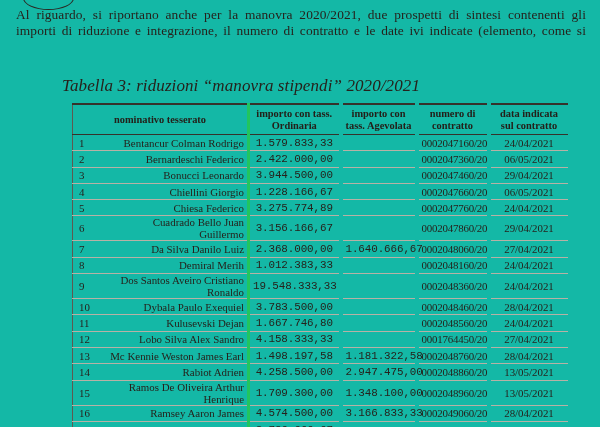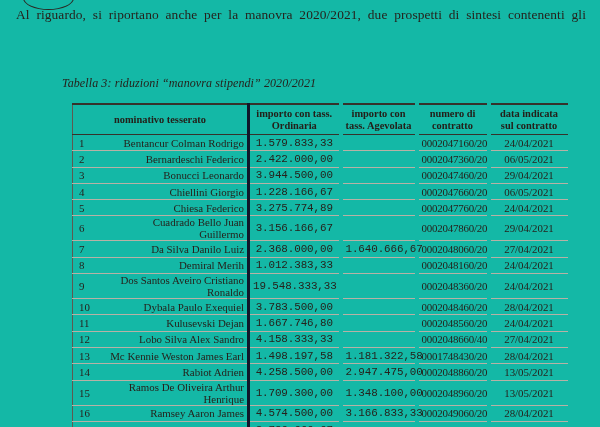--- a/index.html
+++ b/index.html
@@ -21,21 +21,21 @@
   }
   .para {
     position:absolute; left:16px; top:7px; width:570px;
     font-size:13.4px; line-height:16px;
     letter-spacing:0.1px;
   }
   .para .jline { text-align:justify; text-align-last:justify; }
   .para .lline { text-align:left; }
   .caption {
     position:absolute; left:62px; top:76px;
-    font-style:italic; font-size:12px;
+    font-style:italic; font-size:17px;
     letter-spacing:0.1px;
   }
   table.doc-table {
     position:absolute; left:72px; top:103px;
     width:495px;
     border-collapse:collapse; table-layout:fixed;
     border-top:2px solid #36322b;
     border-bottom:2.5px solid #36322b;
     border-left:1px solid #5e5950;
   }
@@ -46,37 +46,38 @@
     border-bottom:1.6px solid #36322b;
     color:#24201a;
   }
   .doc-table td {
     height:15.3px; padding:0 3px;
     vertical-align:middle;
     border-bottom:1px solid #b7b1a5;
     font-size:10.9px;
     color:#26221c;
   }
-  .b-thick { border-left:3px solid #0f172a; }
+  .b-thick { border-left:3px solid #22c55e; }
   .b-thin  { border-left:4px solid #14b8a6; }
   .c-num  { text-align:left; padding-left:6px !important; font-size:10.7px; }
   .c-name { text-align:right; padding-left:10px !important; font-size:11.1px; }
   .c-ord, .c-agev { text-align:center; letter-spacing:-0.1px;font-family:Liberation Mono, monospace; }
   .c-contract { text-align:right; font-size:9.8px; letter-spacing:-0.2px; }
   .c-date { text-align:center; font-size:10.8px;margin-top:35px; }
 </style>
 </head>
 <body>
 
 <div class="page">
 
   <div class="circle-mark"></div>
 
   <div class="para">
     <div class="jline">Al riguardo, si riportano anche per la manovra 2020/2021, due prospetti di sintesi contenenti gli</div>
+    <div class="jline">importi di riduzione e integrazione, il numero di contratto e le date ivi indicate (elemento, come si</div>
   </div>
 
   <div class="caption">Tabella 3: riduzioni “manovra stipendi” 2020/2021</div>
 
   <table class="doc-table">
     <colgroup>
       <col style="width:24px">
         <col style="width:152px">
         <col style="width:92px">
       <col style="width:76px">
@@ -179,29 +180,29 @@
           <td class="c-ord b-thick">1.667.746,80</td>
           <td class="c-agev b-thin"></td>
           <td class="c-contract b-thin">0002048560/20</td>
           <td class="c-date b-thin">24/04/2021</td>
         </tr>
         <tr>
           <td class="c-num">12</td>
           <td class="c-name">Lobo Silva Alex Sandro</td>
           <td class="c-ord b-thick">4.158.333,33</td>
           <td class="c-agev b-thin"></td>
-          <td class="c-contract b-thin">0002048660/40</td>
+          <td class="c-contract b-thin">0001764450/20</td>
           <td class="c-date b-thin">27/04/2021</td>
         </tr>
         <tr>
           <td class="c-num">13</td>
           <td class="c-name">Mc Kennie Weston James Earl</td>
           <td class="c-ord b-thick">1.498.197,58</td>
           <td class="c-agev b-thin">1.181.322,58</td>
-          <td class="c-contract b-thin">0001748430/20</td>
+          <td class="c-contract b-thin">0002048760/20</td>
           <td class="c-date b-thin">28/04/2021</td>
         </tr>
         <tr>
           <td class="c-num">14</td>
           <td class="c-name">Rabiot Adrien</td>
           <td class="c-ord b-thick">4.258.500,00</td>
           <td class="c-agev b-thin">2.947.475,00</td>
           <td class="c-contract b-thin">0002048860/20</td>
           <td class="c-date b-thin">13/05/2021</td>
         </tr>

